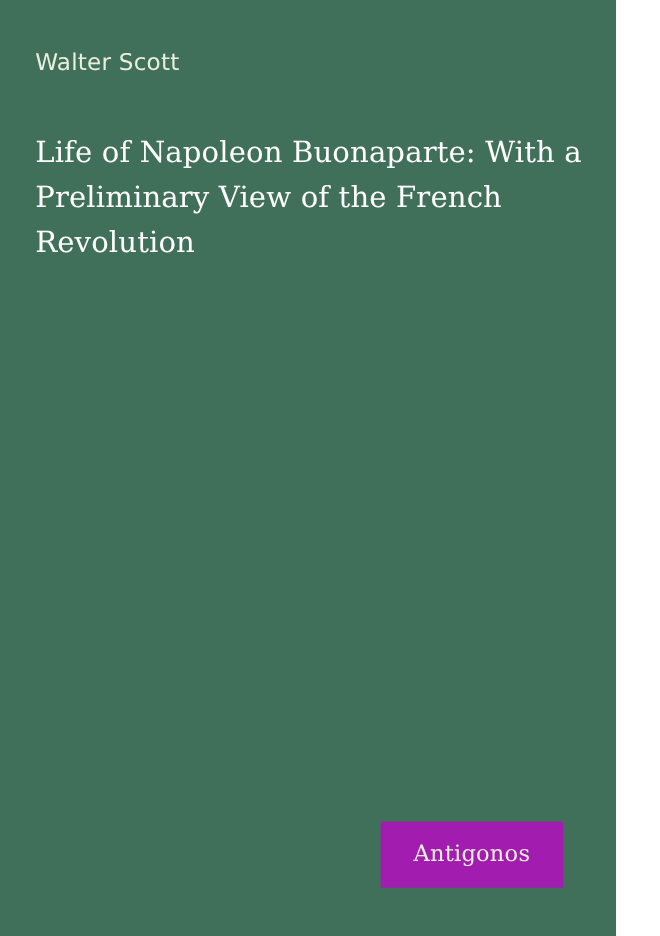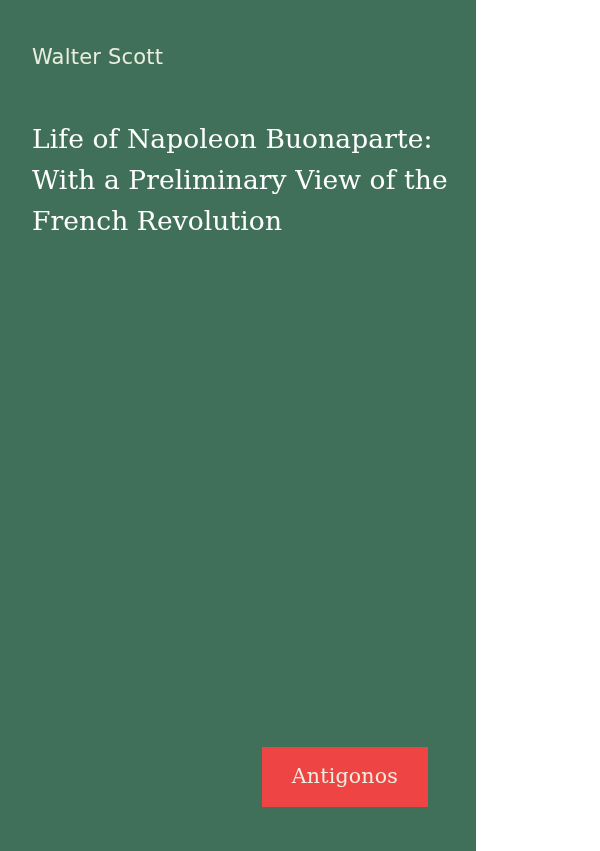--- a/index.html
+++ b/index.html
@@ -8,21 +8,21 @@
   }
   body {
     width: 600px;
     height: 851px;
     background: #ffffff;
     font-family: "DejaVu Sans", sans-serif;
   }
   .book-cover {
     position: relative;
     box-sizing: border-box;
-    width: 476px;
+    width: 560px;
     height: 851px;
     background: #41705a;
     padding: 44px 28px 28px 32px;
     overflow: hidden;
   }
   .author {
     font-family: "DejaVu Sans", sans-serif;
     font-size: 21px;
     font-weight: 400;
     color: #e9eedd;
@@ -37,21 +37,21 @@
     color: #ffffff;
     line-height: 1.54;
     margin: 0;
     max-width: 520px;
     letter-spacing: 0.1px;
   }
   .publisher-badge {
     position: absolute;
     right: 48px;
     bottom: 44px;
-    background: #ef4444;
+    background: #a21caf;
     color: #eceedf;
     font-family: "DejaVu Serif", serif;
     font-size: 20.5px;
     line-height: 1;
     padding: 19px 30px 21px 30px;
     text-align: left;
     letter-spacing: 0.2px;
   }
 </style>
 </head>

